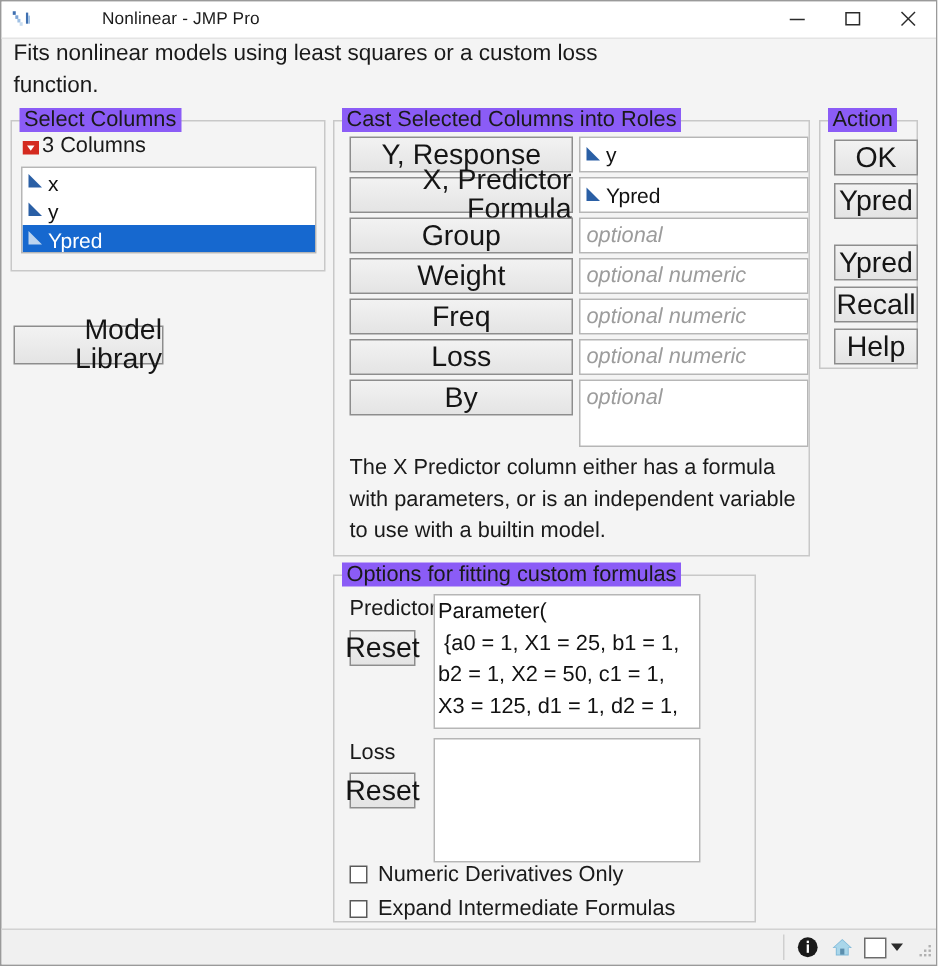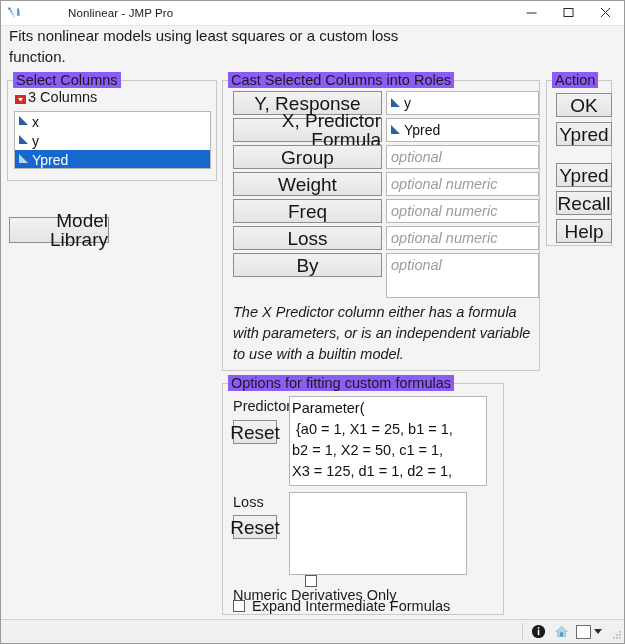--- a/index.html
+++ b/index.html
@@ -192,21 +192,20 @@
     font-style: italic;
     font-size: 14.5px;
   }
   .castnote {
     position: absolute;
     left: 10px; top: 221px;
     width: 300px;
     font-size: 14.5px;
     line-height: 21px;
     color: #1a1a1a;
-    font-style: italic;
   }
 
   
   #grp-action { left: 545px; top: 79px; width: 66px; height: 166px; }
   .act-btn {
     position: absolute;
     left: 9px;
     width: 56px; height: 24px;
   }
 
@@ -228,21 +227,21 @@
     background: #ffffff;
     border: 1px solid #b6b6b6;
     box-sizing: border-box;
     overflow: hidden;
     font-size: 14.5px;
     line-height: 21px;
     color: #111;
     padding: 1px 2px 0 2px;
     white-space: pre;
   }
-  #box-predictor { left: 66px; top: 12px; width: 198px; height: 90px; }
+  #box-predictor { left: 66px; top: 12px; width: 178px; height: 90px; }
   #box-loss      { left: 66px; top: 108px; width: 178px; height: 83px; }
 
   .chk-row {
     position: absolute;
     left: 10px;
     display: flex;
     align-items: center;
     font-size: 14.5px;
     color: #1a1a1a;
     white-space: nowrap;
@@ -443,21 +442,21 @@
     <div class="btn opt-reset" style="top:36px;">Reset</div>
     <div class="formula-box" id="box-predictor">Parameter(
  {a0 = 1, X1 = 25, b1 = 1,
 b2 = 1, X2 = 50, c1 = 1,
 X3 = 125, d1 = 1, d2 = 1,</div>
 
     <span class="opt-label" style="left:10px; top:110px;">Loss</span>
     <div class="btn opt-reset" style="top:131px;">Reset</div>
     <div class="formula-box" id="box-loss"></div>
 
-    <div class="chk-row" style="top:191px;flex-direction:column;">
+    <div class="chk-row" style="top:191px;">
       <span class="chk"></span>
       <span>Numeric Derivatives Only</span>
     </div>
     <div class="chk-row" style="top:214px;">
       <span class="chk"></span>
       <span>Expand Intermediate Formulas</span>
     </div>
   </div>
 
   <div class="statusbar">

